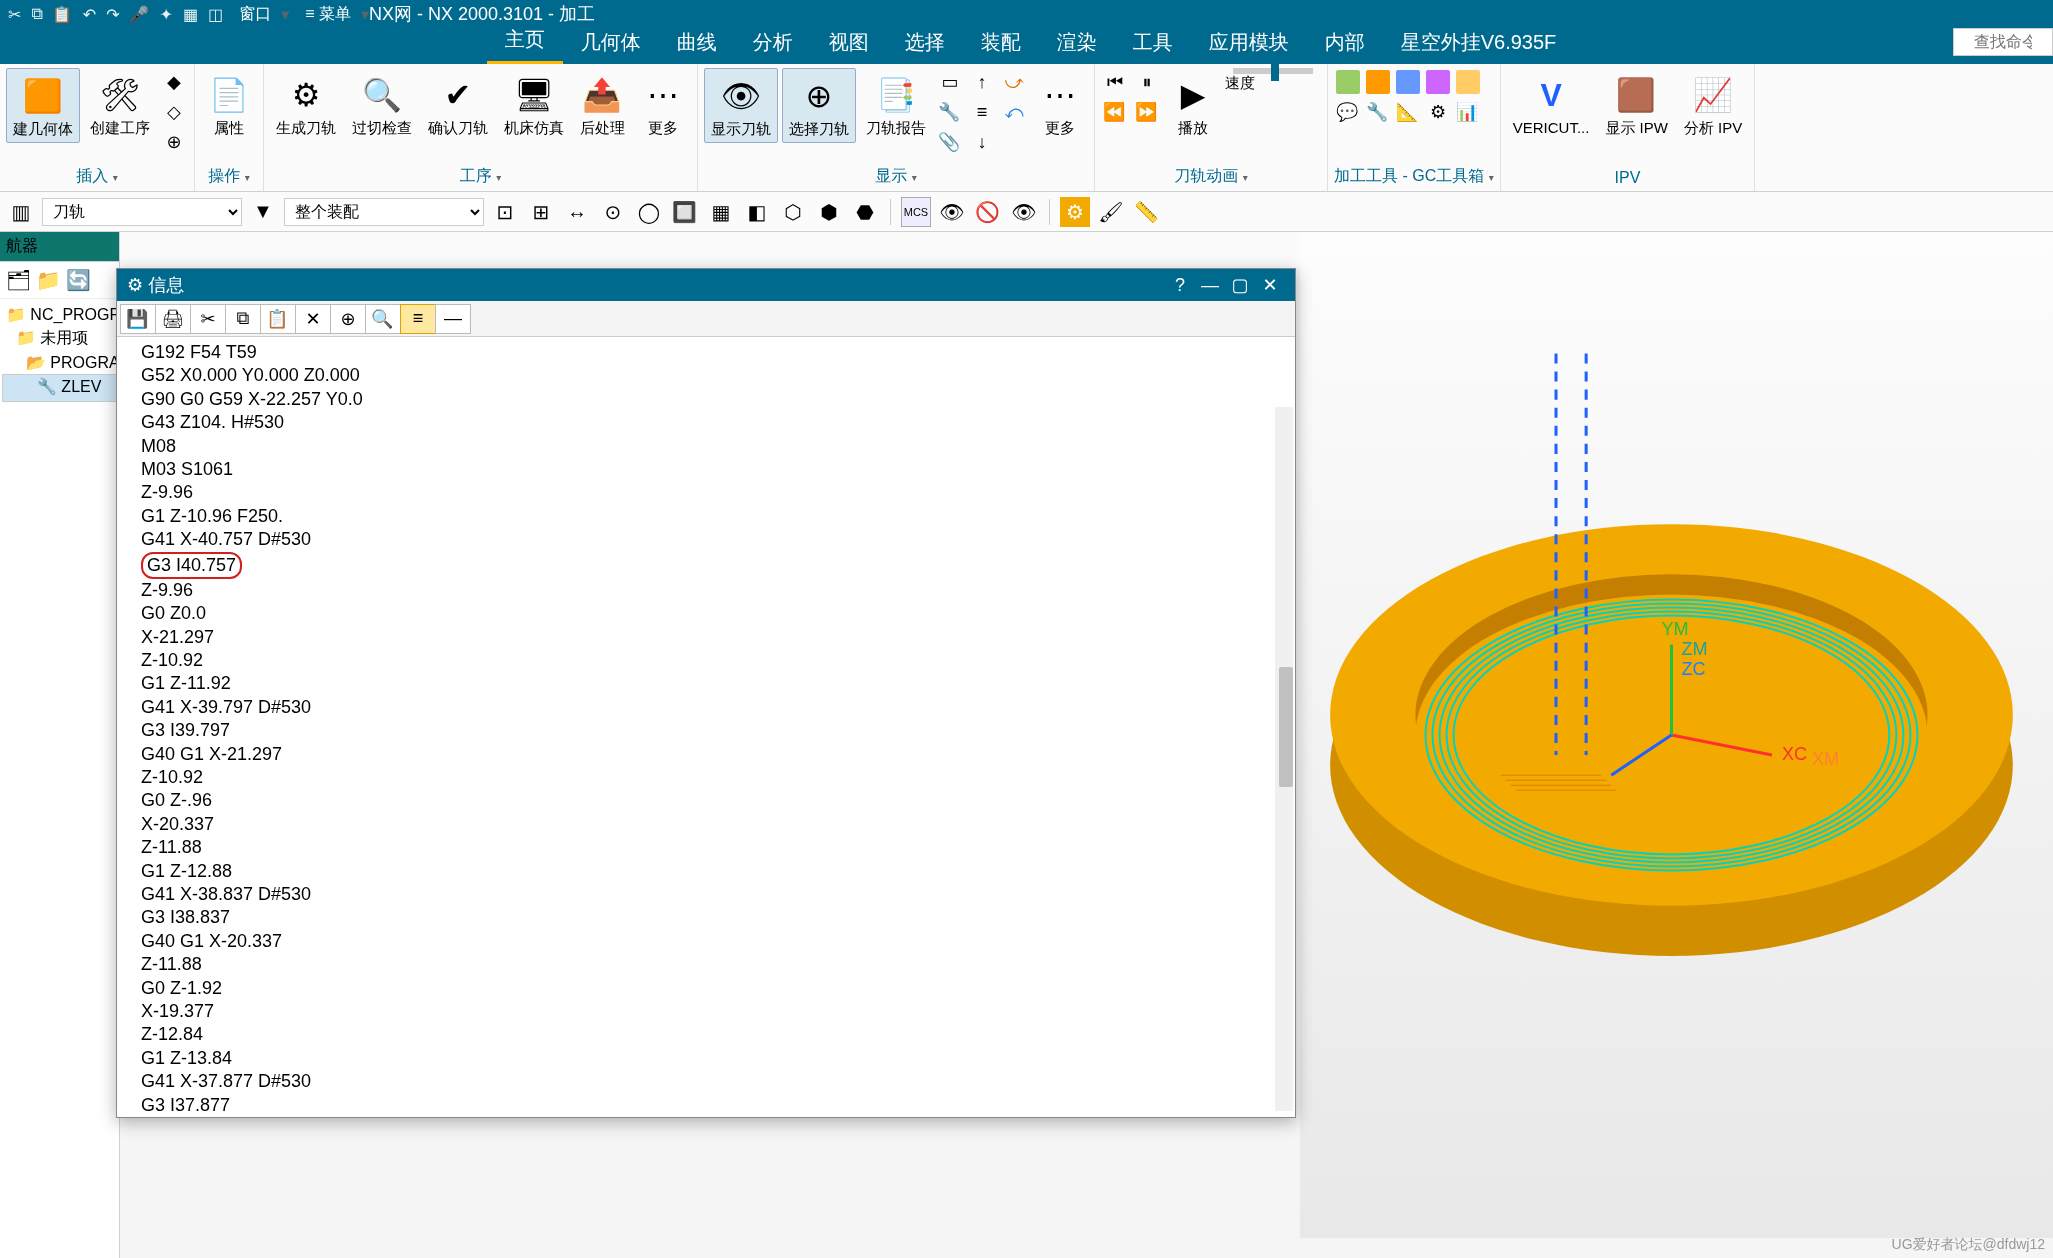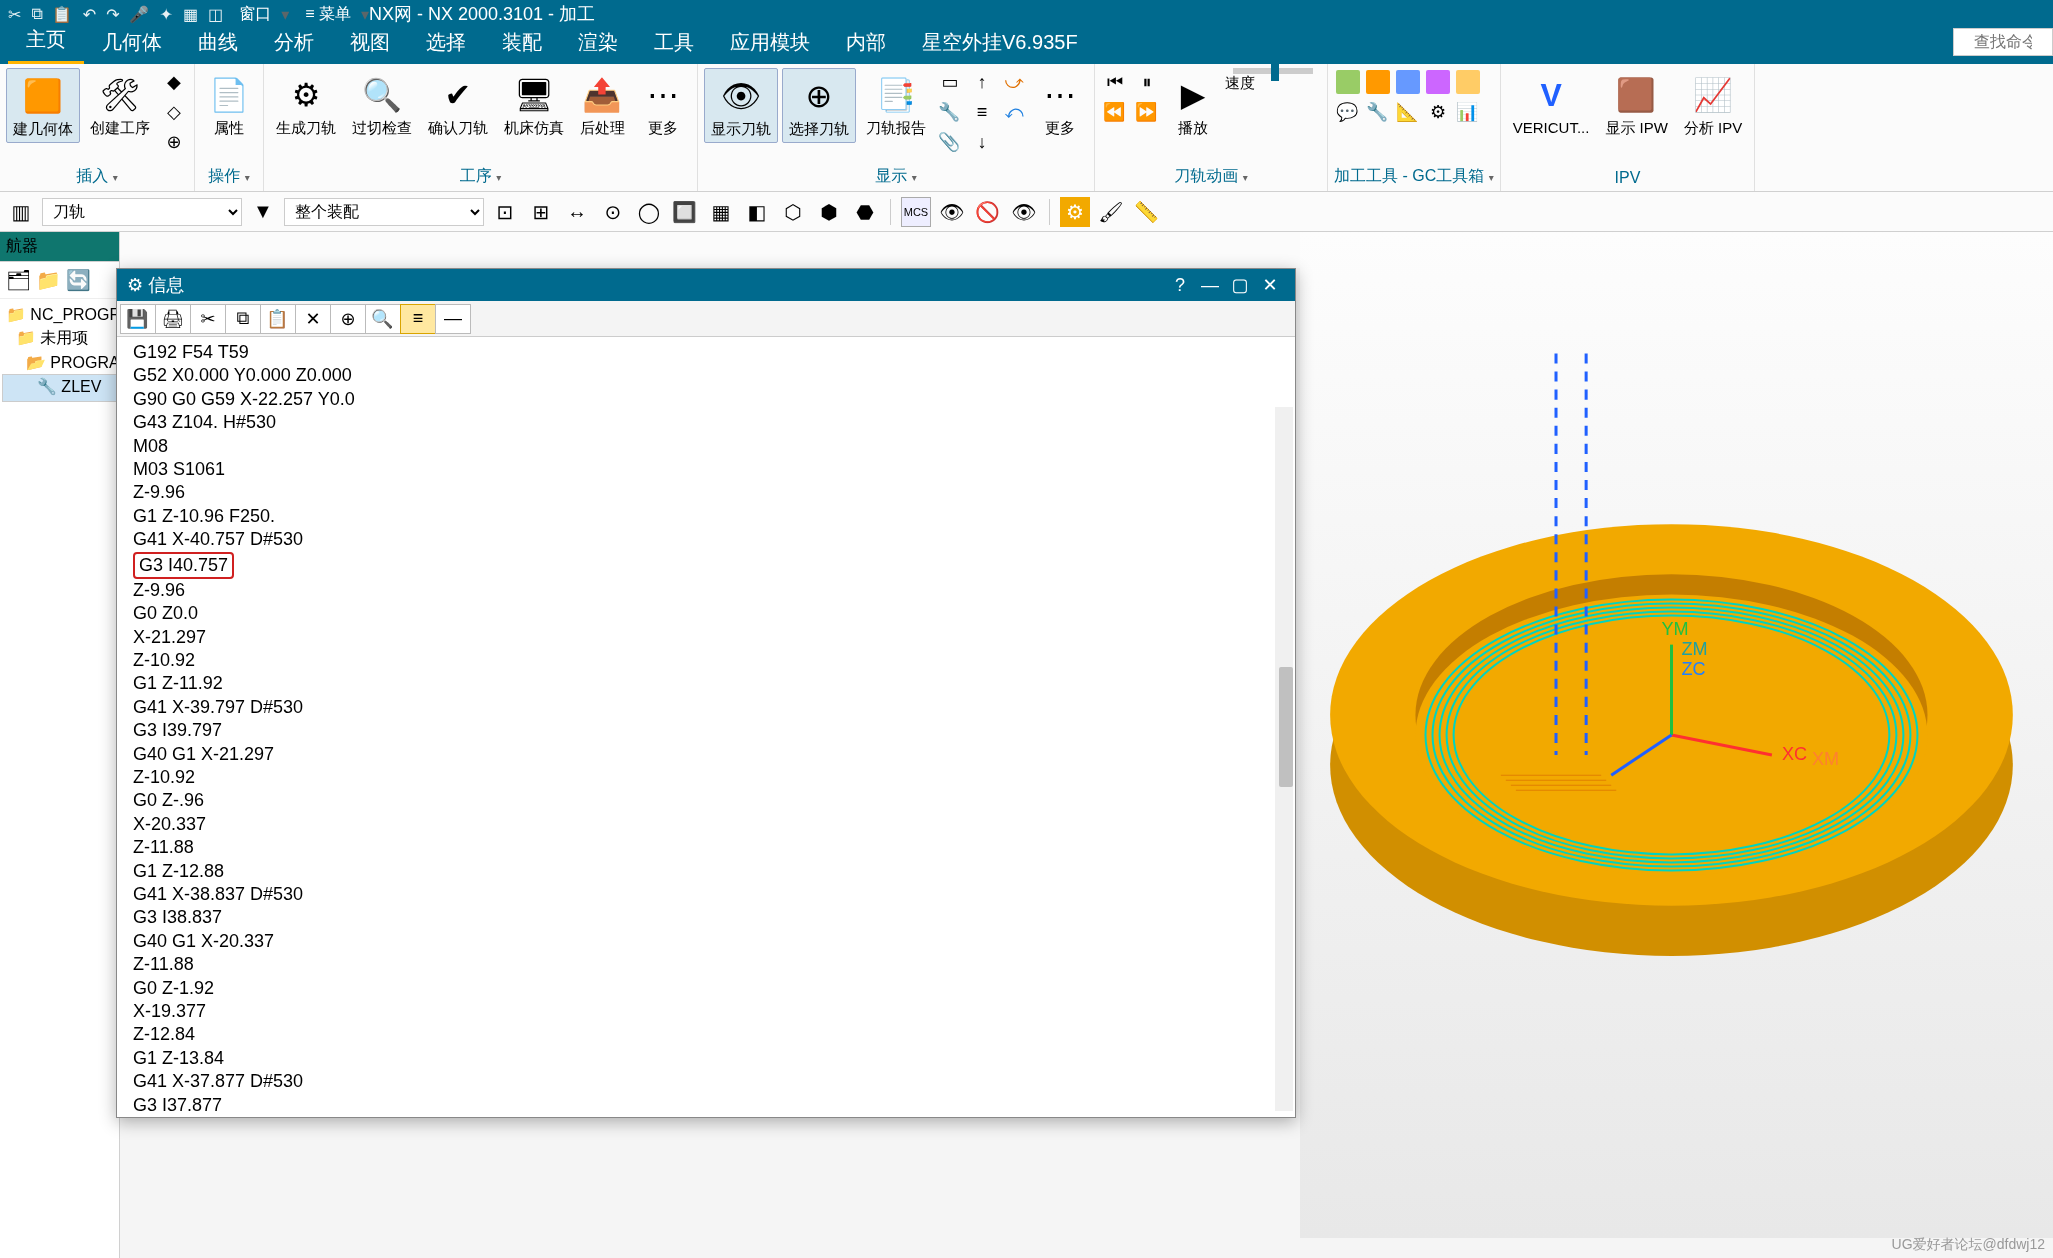--- a/index.html
+++ b/index.html
@@ -8,21 +8,21 @@
 
 .titlebar { background: #006a8e; height: 28px; display: flex; align-items: center; color: #fff; font-size: 16px; padding: 0 8px; }
 .titlebar .tb-left { display: flex; gap: 10px; align-items: center; }
 .titlebar .tb-icon { font-size: 16px; opacity: .9; }
 .titlebar .tb-text { margin-left: 6px; }
 .titlebar .tb-center { flex: 1; text-align: left; font-size: 18px; }
 .titlebar .tb-right { width: 160px; }
 .search-box { position: absolute; right: 0; top: 28px; width: 100px; height: 28px; background:#fff; border:1px solid #ccc; padding:2px 20px; font-size:16px; color:#888; }
 
 
-.tabs { background: #006a8e; height: 36px; display: flex; align-items:flex-end; padding-left:8px; gap:0; }
+.tabs { background: #006a8e; height: 36px; display: flex; align-items:flex-end; padding-left:8px; gap:0;justify-content:center; }
 .tab { color:#fff; padding:6px 18px 8px; font-size:20px; cursor:pointer; }
 .tab.active { border-bottom: 3px solid #ffb400; }
 
 
 .ribbon { background:#fbfbfb; height:128px; border-bottom:1px solid #d0d0d0; display:flex; }
 .rgroup { border-right:1px solid #e0e0e0; padding:4px 6px 2px; display:flex; flex-direction:column; }
 .rgroup .items { flex:1; display:flex; align-items:flex-start; gap:4px; }
 .rgroup .glabel { text-align:center; font-size:16px; color:#006a8e; padding-bottom:2px; }
 .rbtn { display:flex; flex-direction:column; align-items:center; justify-content:flex-start; padding:4px 6px; min-width:56px; cursor:pointer; border-radius:2px; }
 .rbtn.active { background:#d8e8f0; border:1px solid #9ac; }
@@ -48,22 +48,22 @@
 
 
 .infowin { position:absolute; left:116px; top:268px; width:1180px; height:850px; background:#fff; border:1px solid #888; box-shadow:0 4px 16px rgba(0,0,0,.3); display:flex; flex-direction:column; }
 .infowin .iw-title { background:#006a8e; color:#fff; height:32px; display:flex; align-items:center; padding:0 10px; font-size:18px; }
 .infowin .iw-title .spacer { flex:1; }
 .infowin .iw-title .winbtn { width:30px; text-align:center; cursor:pointer; font-size:18px; }
 .infowin .iw-toolbar { background:#f4f4f4; height:36px; border-bottom:1px solid #ccc; display:flex; align-items:center; padding:0 4px; gap:0; }
 .infowin .iw-tbtn { width:36px; height:30px; border:1px solid #bbb; background:#fff; display:flex; align-items:center; justify-content:center; font-size:18px; cursor:pointer; margin-left:-1px; }
 .infowin .iw-tbtn.active { background:#ffe8a0; border-color:#d9a400; }
 .infowin .iw-body { flex:1; overflow:auto; padding:4px 16px; font-family:Consolas,monospace; font-size:18px; line-height:1.3; position:relative; }
-.infowin .gline { white-space:pre; }
-.infowin .hl { border:2px solid #d02020; border-radius:4px; padding:0 4px; display:inline-block; }
+.infowin .gline { white-space:pre;margin-left:8px; }
+.infowin .hl { border:2px solid #d02020; border-radius:12px; padding:0 4px; display:inline-block; }
 
 
 .viewport { position:absolute; left:1300px; top:232px; right:0; bottom:20px; background:linear-gradient(#fdfdfd,#e8e8e8); overflow:hidden; }
 .vp-svg { width:100%; height:100%; }
 .midstrip { position:absolute; left:120px; right:0; top:232px; height:36px; background:#fbfbfb; }
 
 
 .watermark { position:absolute; right:8px; bottom:4px; font-size:14px; color:#999; }
 
 

